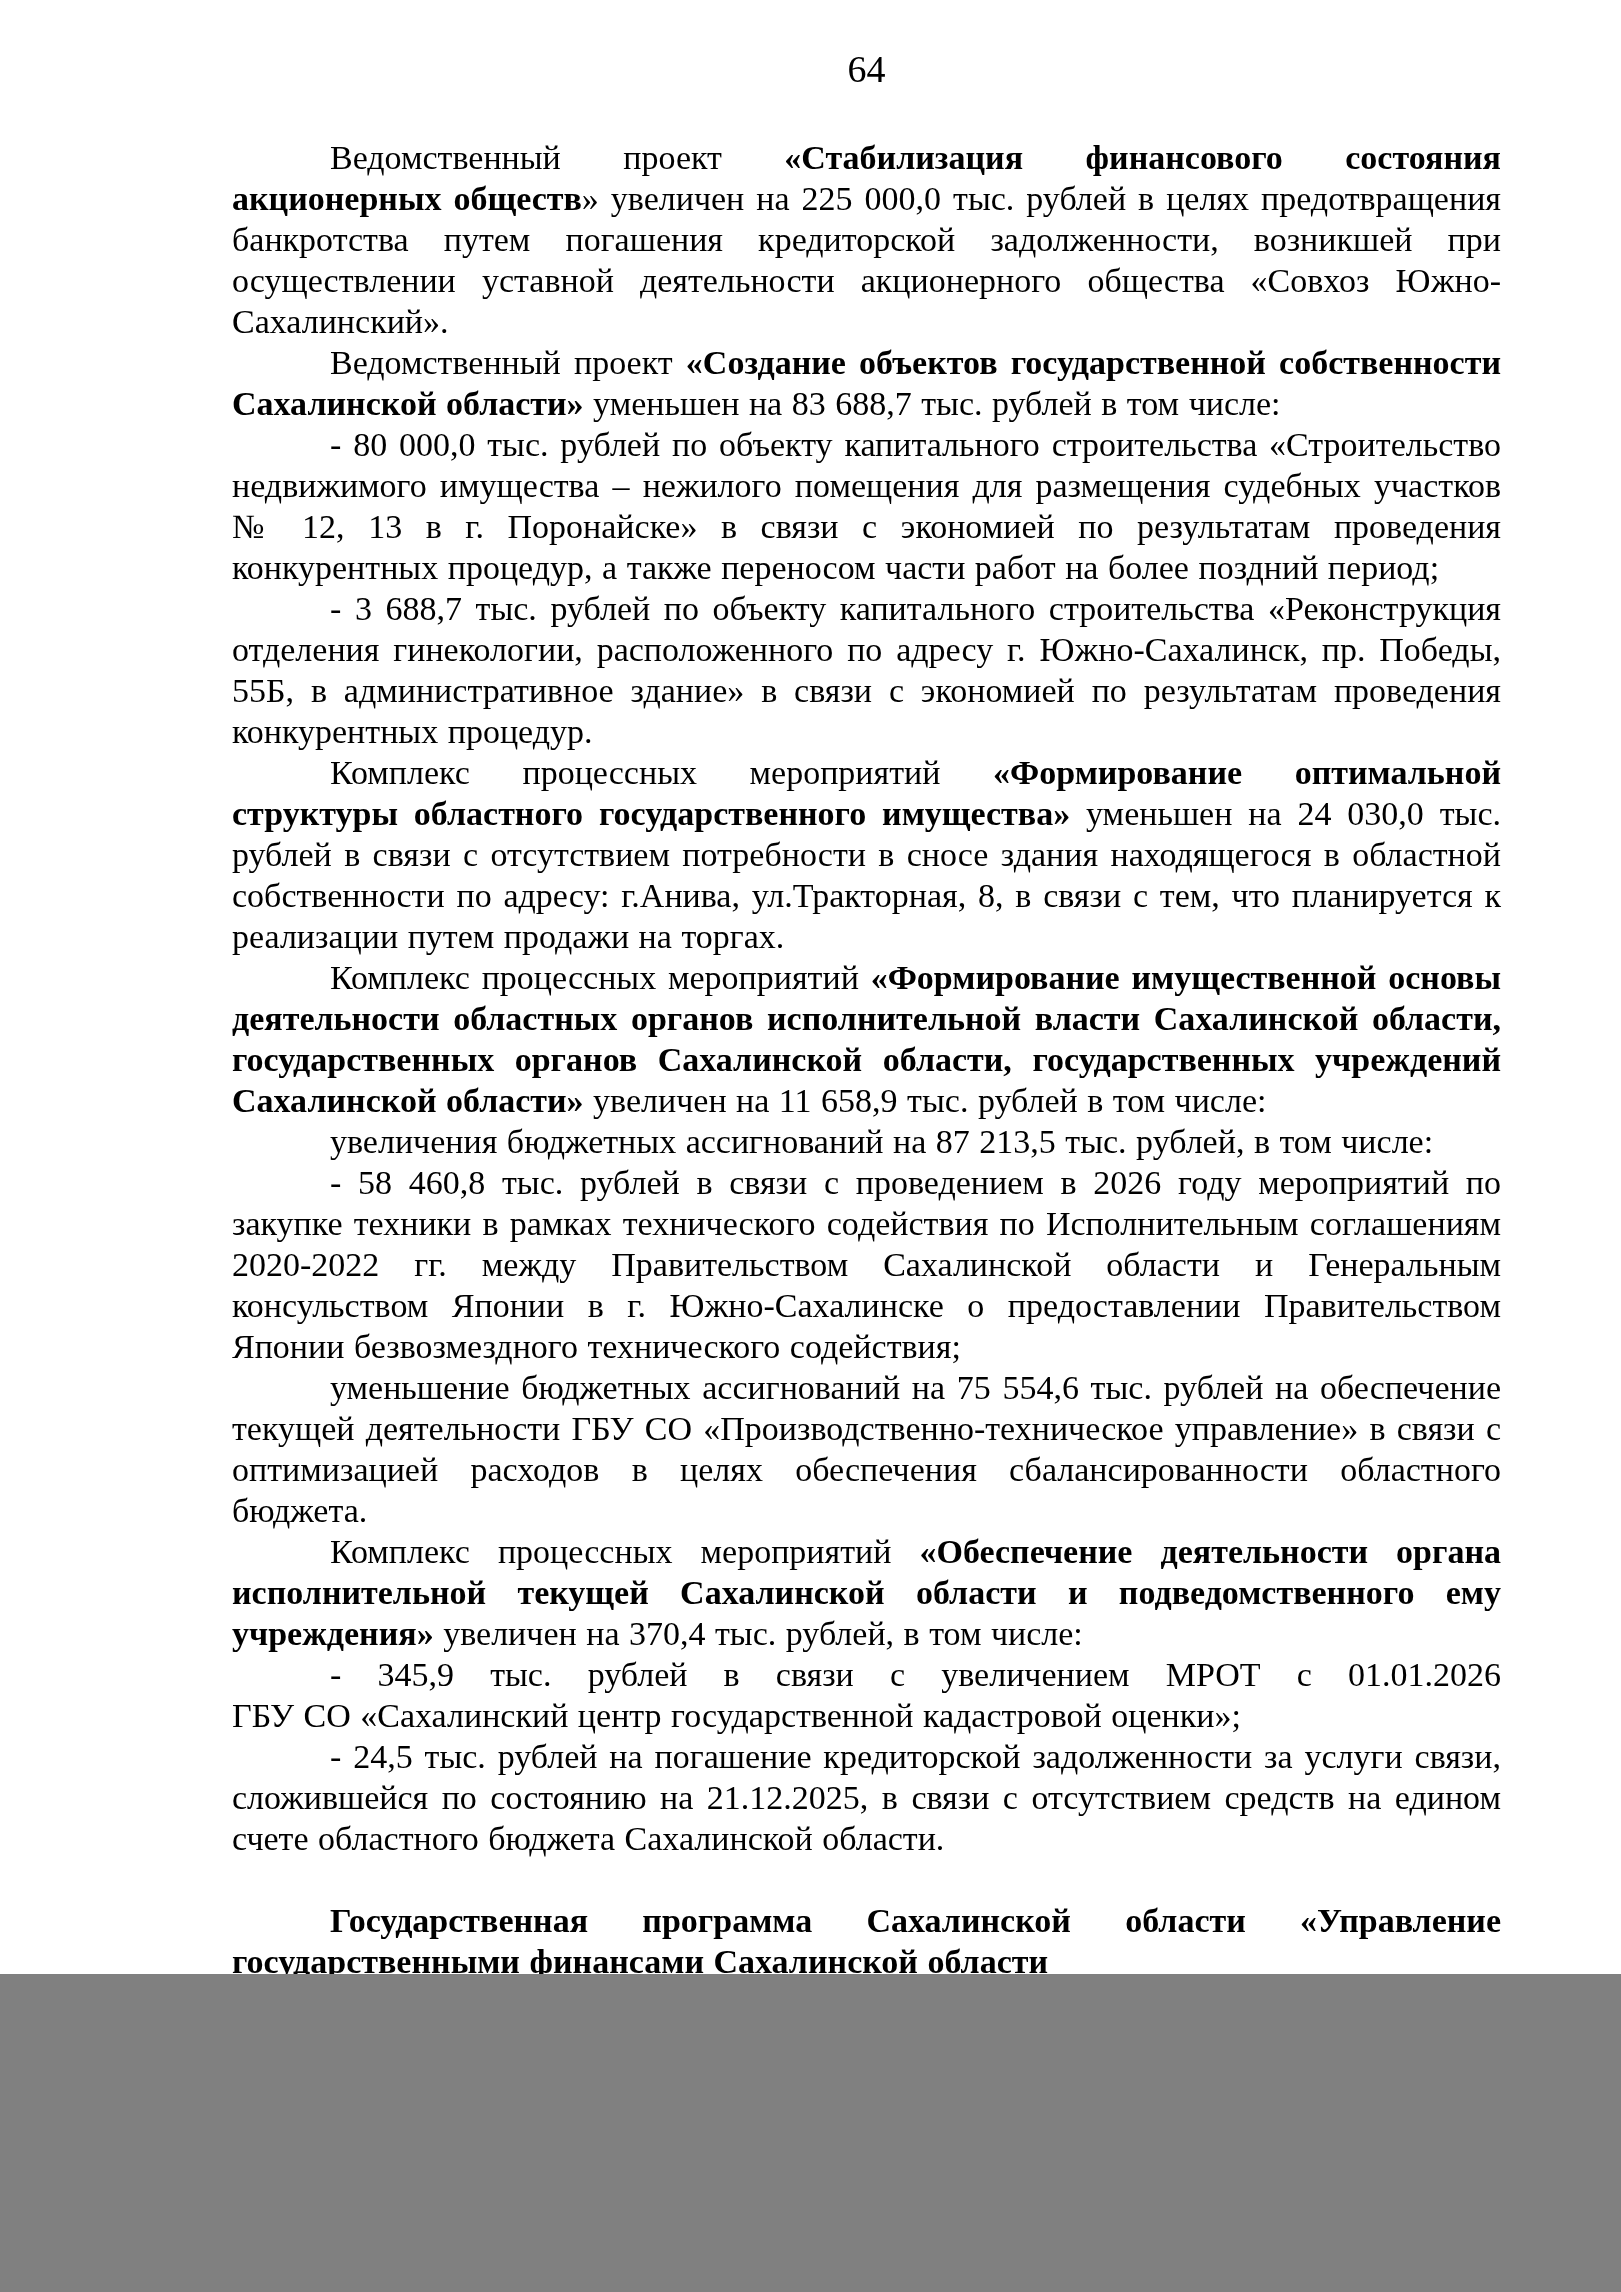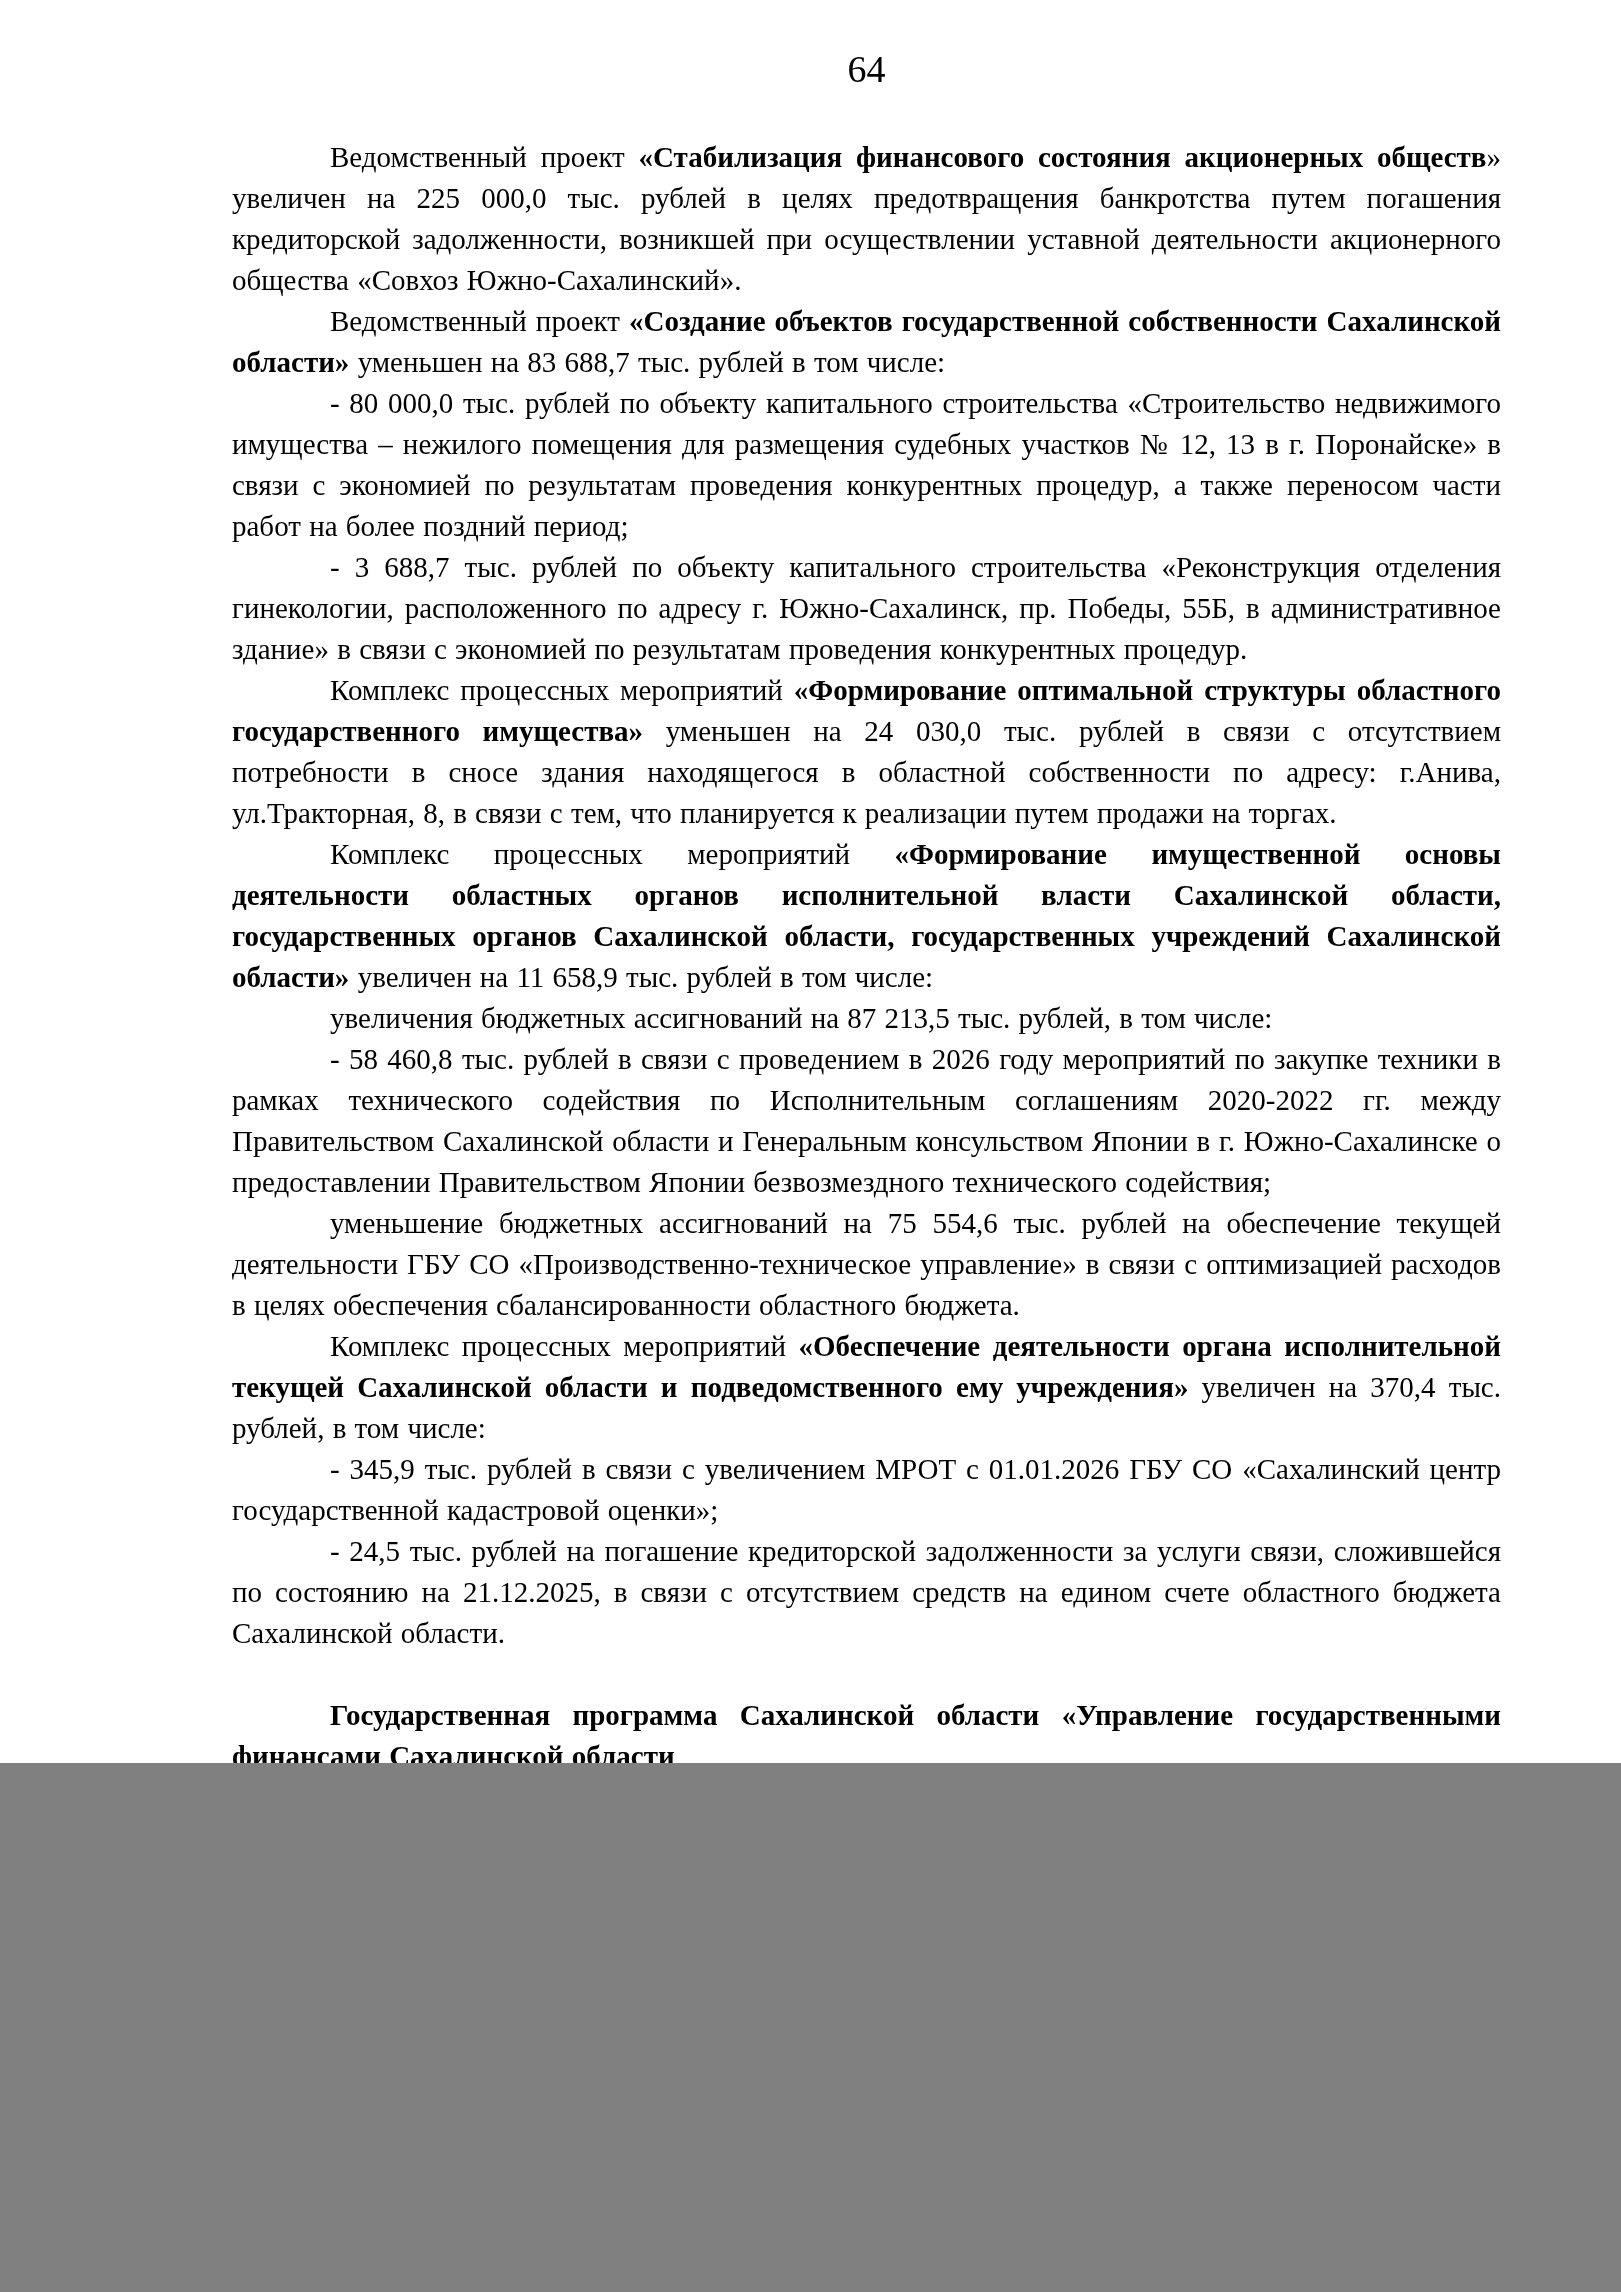--- a/index.html
+++ b/index.html
@@ -3,42 +3,42 @@
 <meta charset="utf-8">
 <style>
   html, body {
     margin: 0;
     padding: 0;
     background: #808080;
   }
   .page {
     position: relative;
     width: 1621px;
-    height: 1763px;
+    height: 1974px;
     margin: 0 auto;
     background: #ffffff;
     overflow: hidden;
     font-family: "Liberation Serif", "DejaVu Serif", serif;
     color: #000000;
   }
   .text-col {
     position: absolute;
     left: 232px;
     top: 49px;
     width: 1269px;
   }
   .page-number {
     font-size: 38px;
     line-height: 41px;
     text-align: center;
     margin: 0 0 47px 0;
   }
   .para {
     margin: 0;
-    font-size: 29px;
+    font-size: 34px;
     line-height: 41px;
     text-align: justify;
     text-indent: 98px;
     word-spacing: 1px;
   }
   .para span.bold {
     font-weight: bold;
   }
   .para.gap-before {
     margin-top: 41px;

